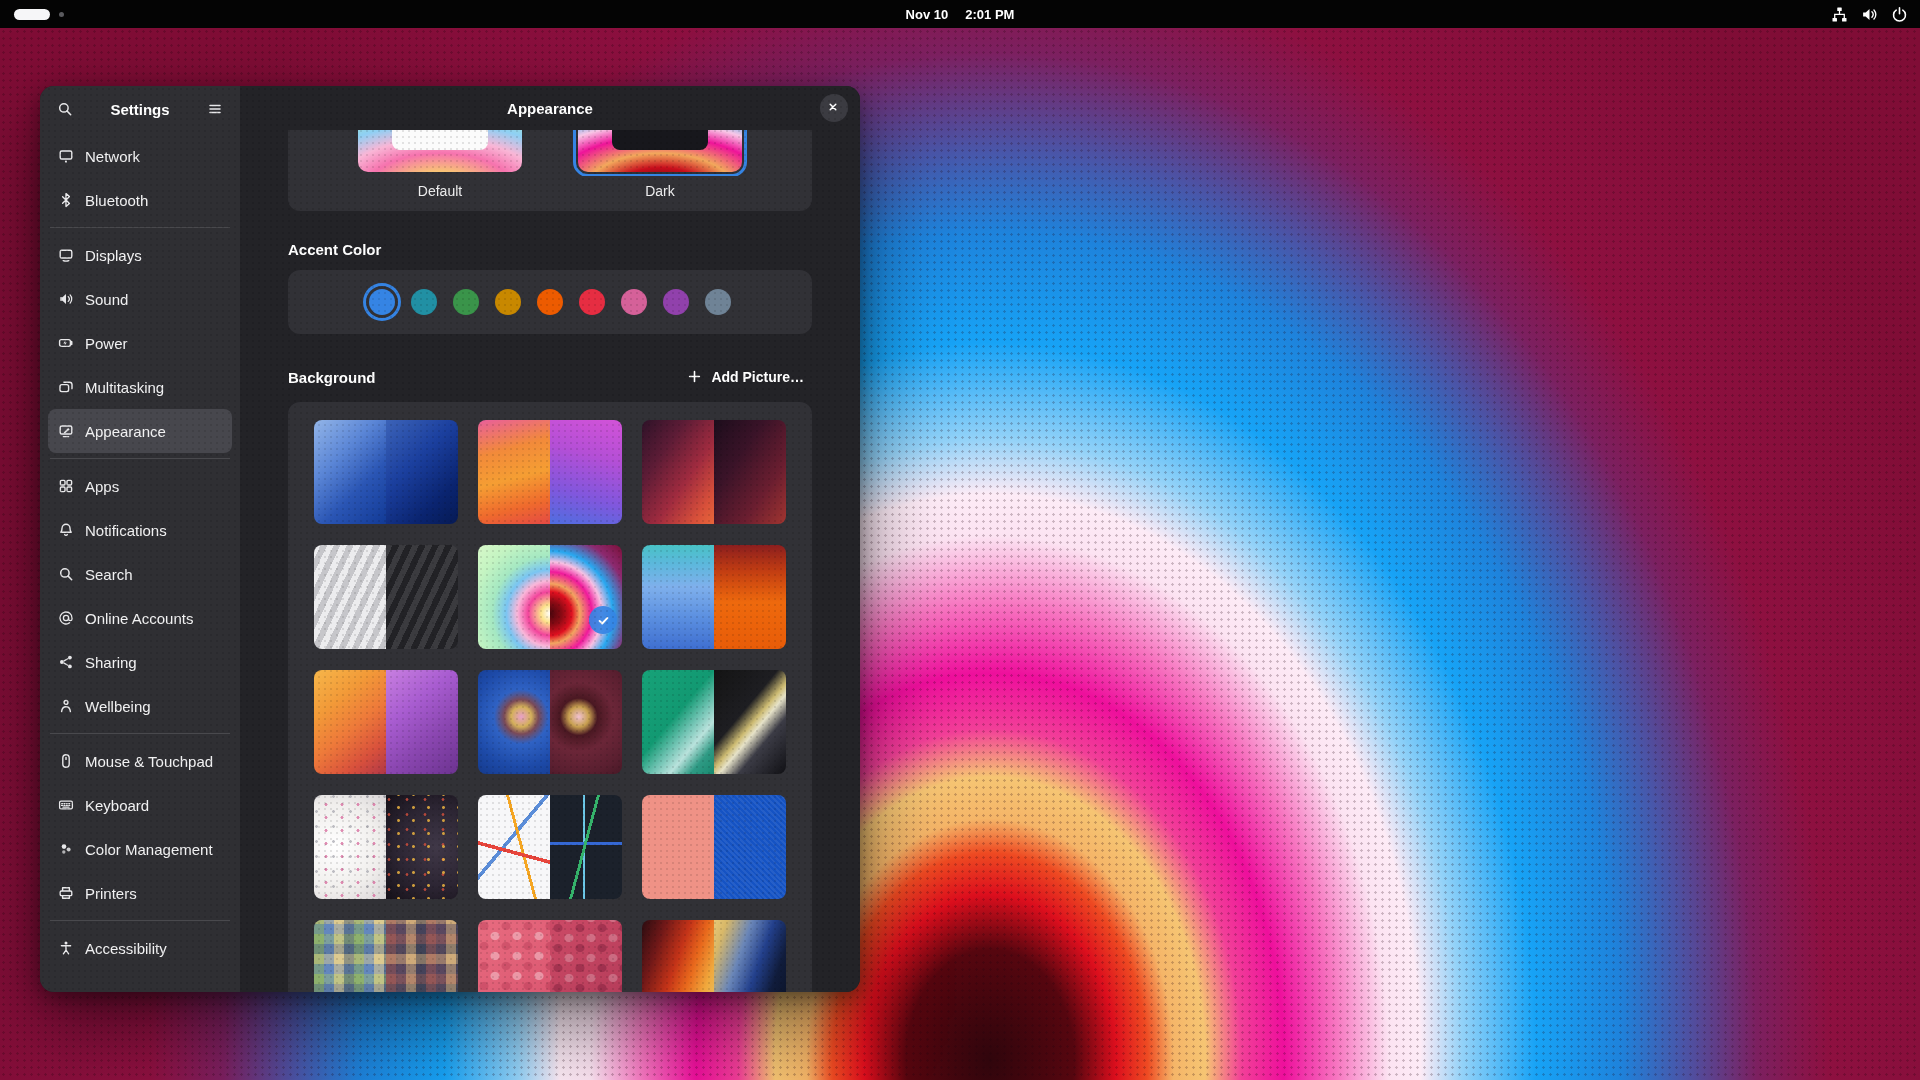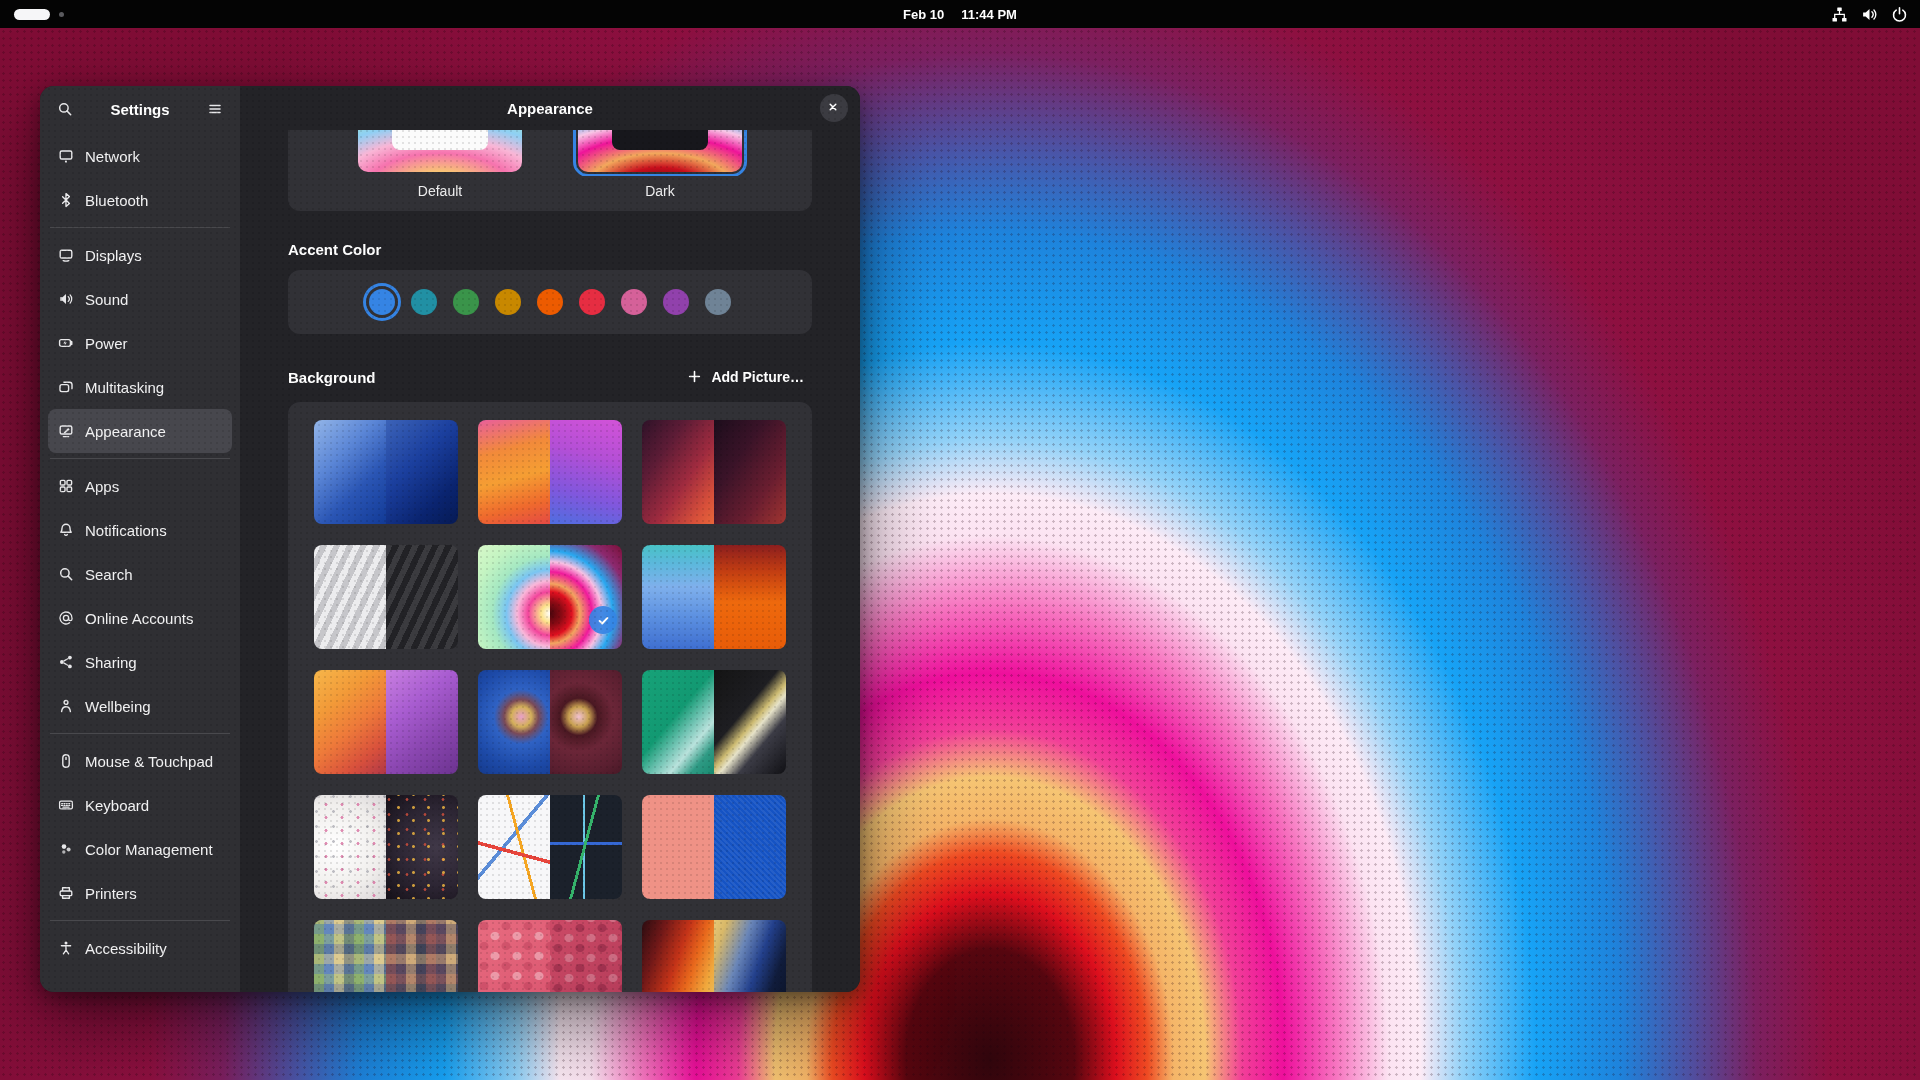--- a/index.html
+++ b/index.html
@@ -103,22 +103,22 @@
 <body>
 
 <div class="desktop"></div>
 
 <div class="topbar">
   <div class="ws-group">
     <span class="ws-pill"></span>
     <span class="ws-dot"></span>
   </div>
   <div class="clock">
-    <span>Feb 10</span>
-    <span>11:44 PM</span>
+    <span>Nov 10</span>
+    <span>2:01 PM</span>
   </div>
   <div class="status" id="status-icons">
       <span class="sicon">
         <svg viewBox="0 0 16 16">
           <rect x="5.9" y="1.4" width="4.2" height="3.4" rx=".5" fill="#fff"></rect>
           <rect x="1.4" y="11.2" width="4.2" height="3.4" rx=".5" fill="#fff"></rect>
           <rect x="10.4" y="11.2" width="4.2" height="3.4" rx=".5" fill="#fff"></rect>
           <path d="M8 4.8v3M3.5 11.2V7.8h9v3.4" fill="none" stroke="#fff" stroke-width="1.2"></path>
         </svg>
       </span>

